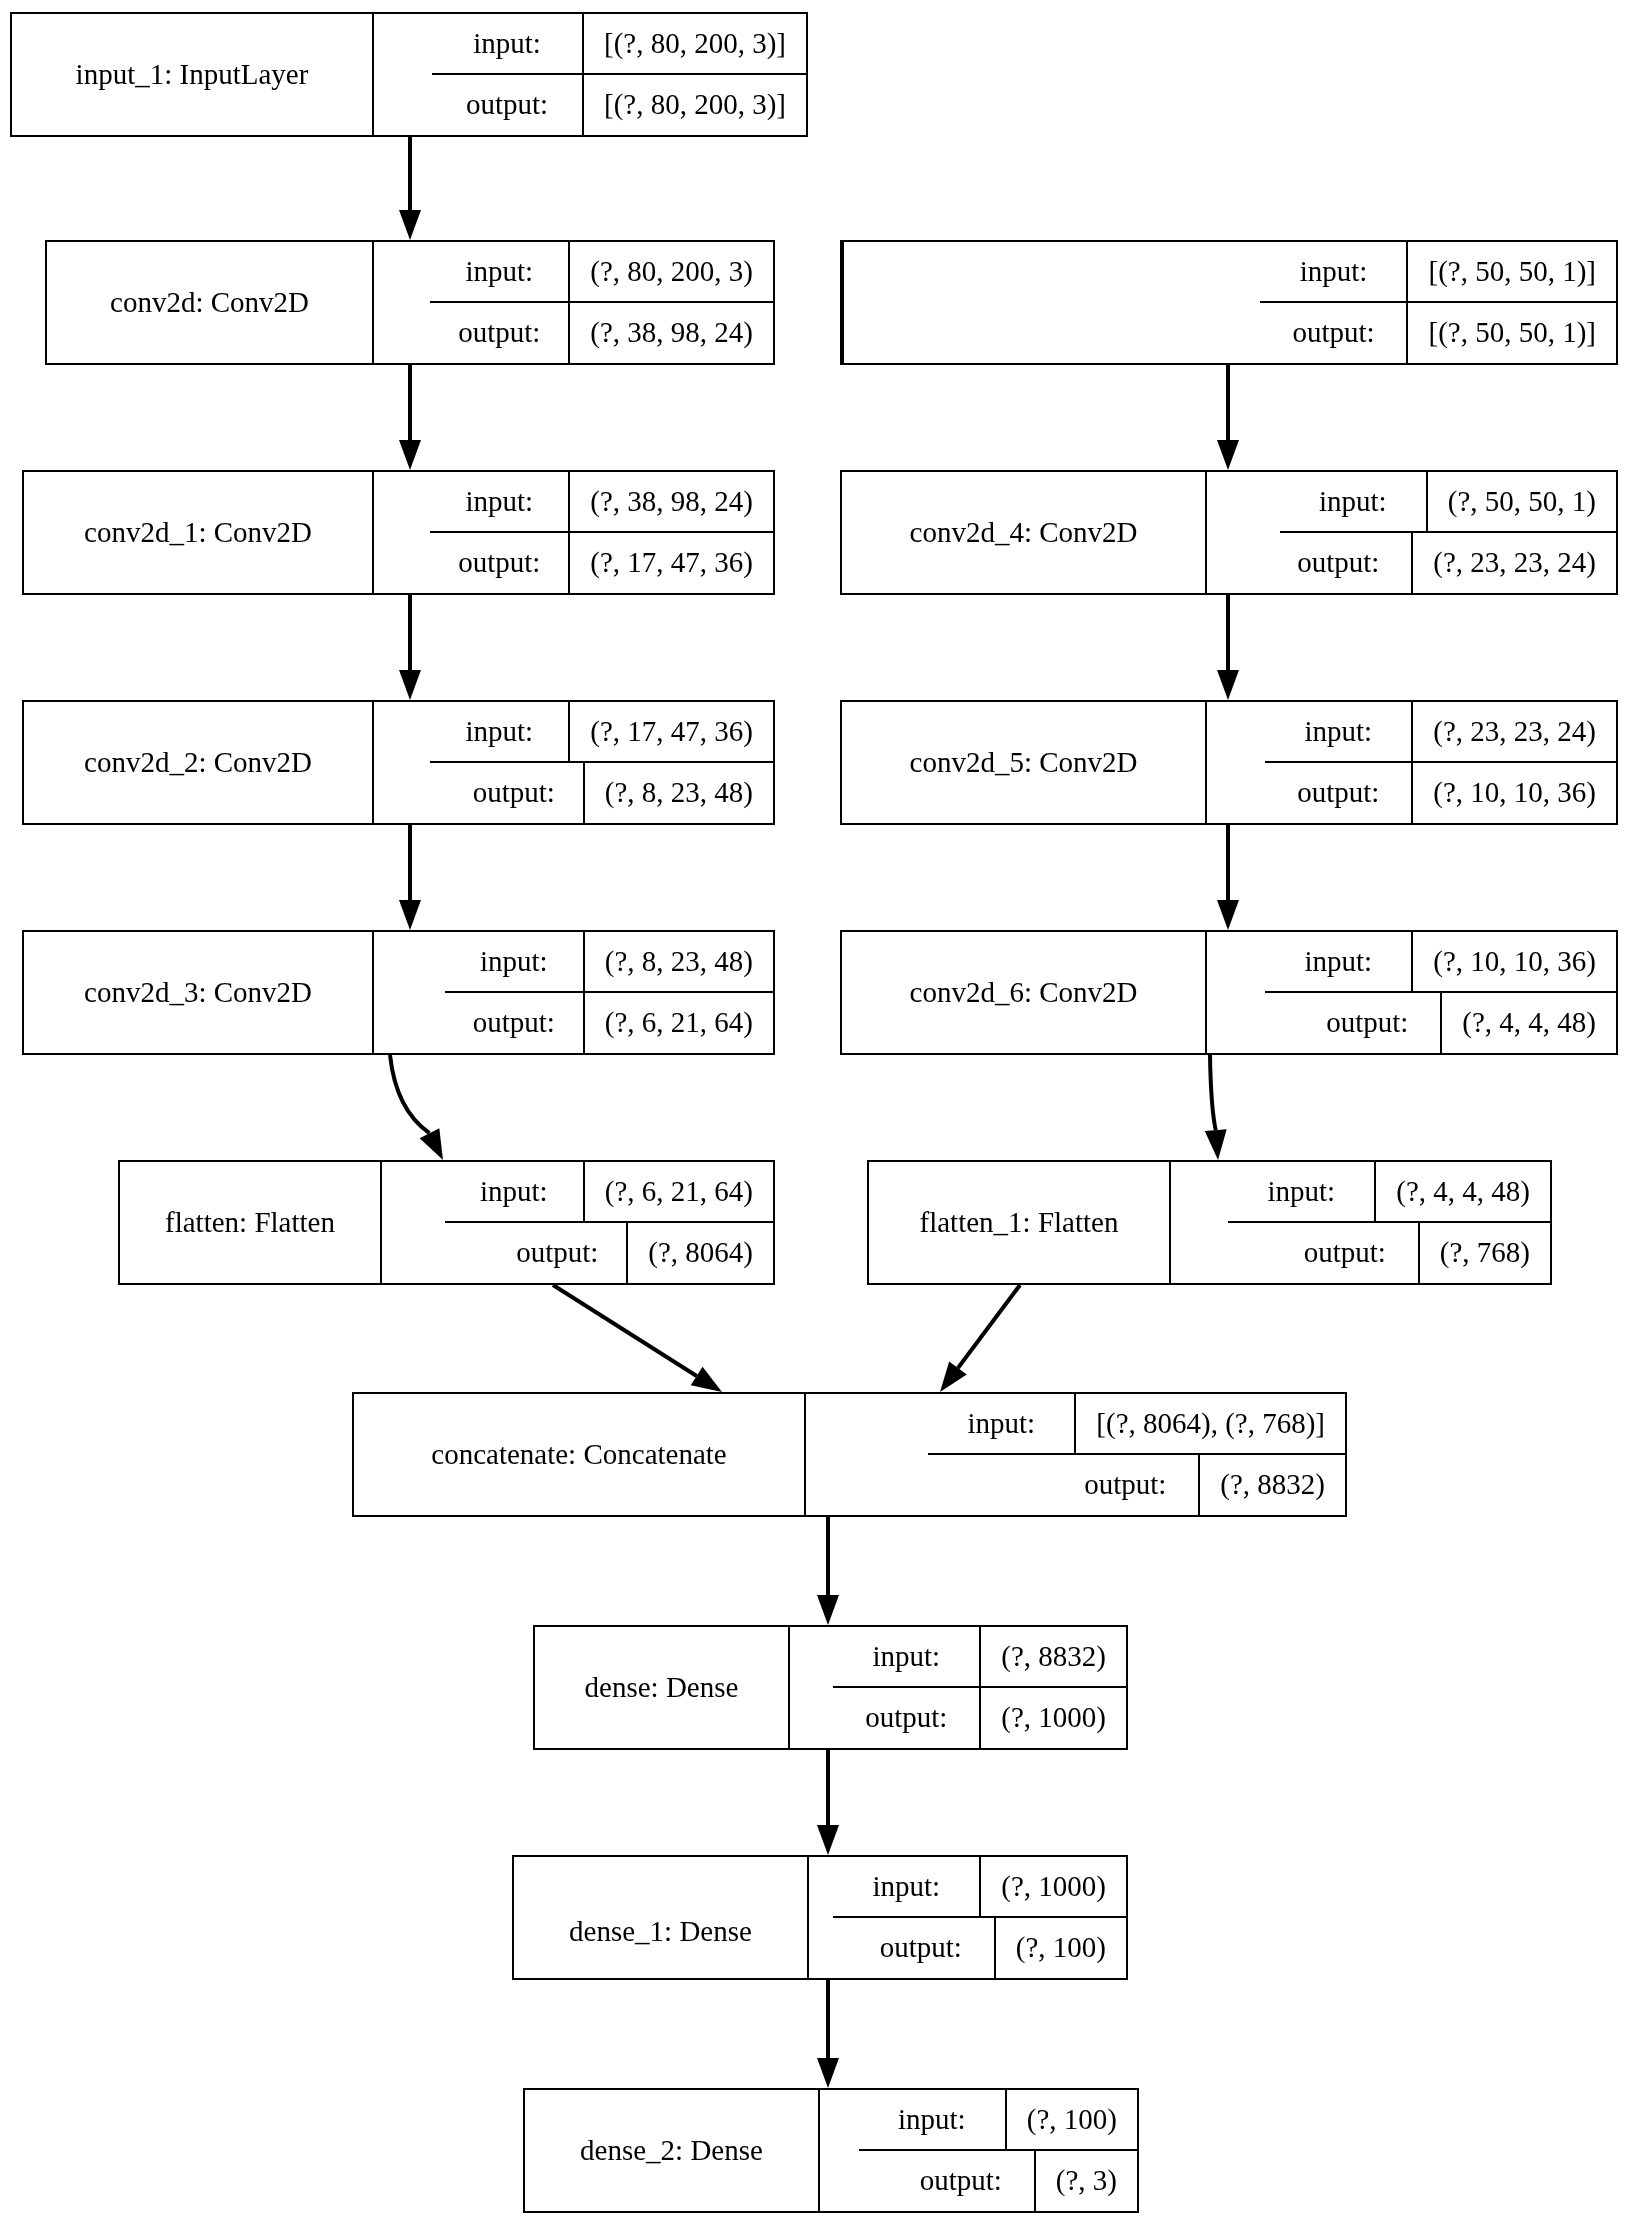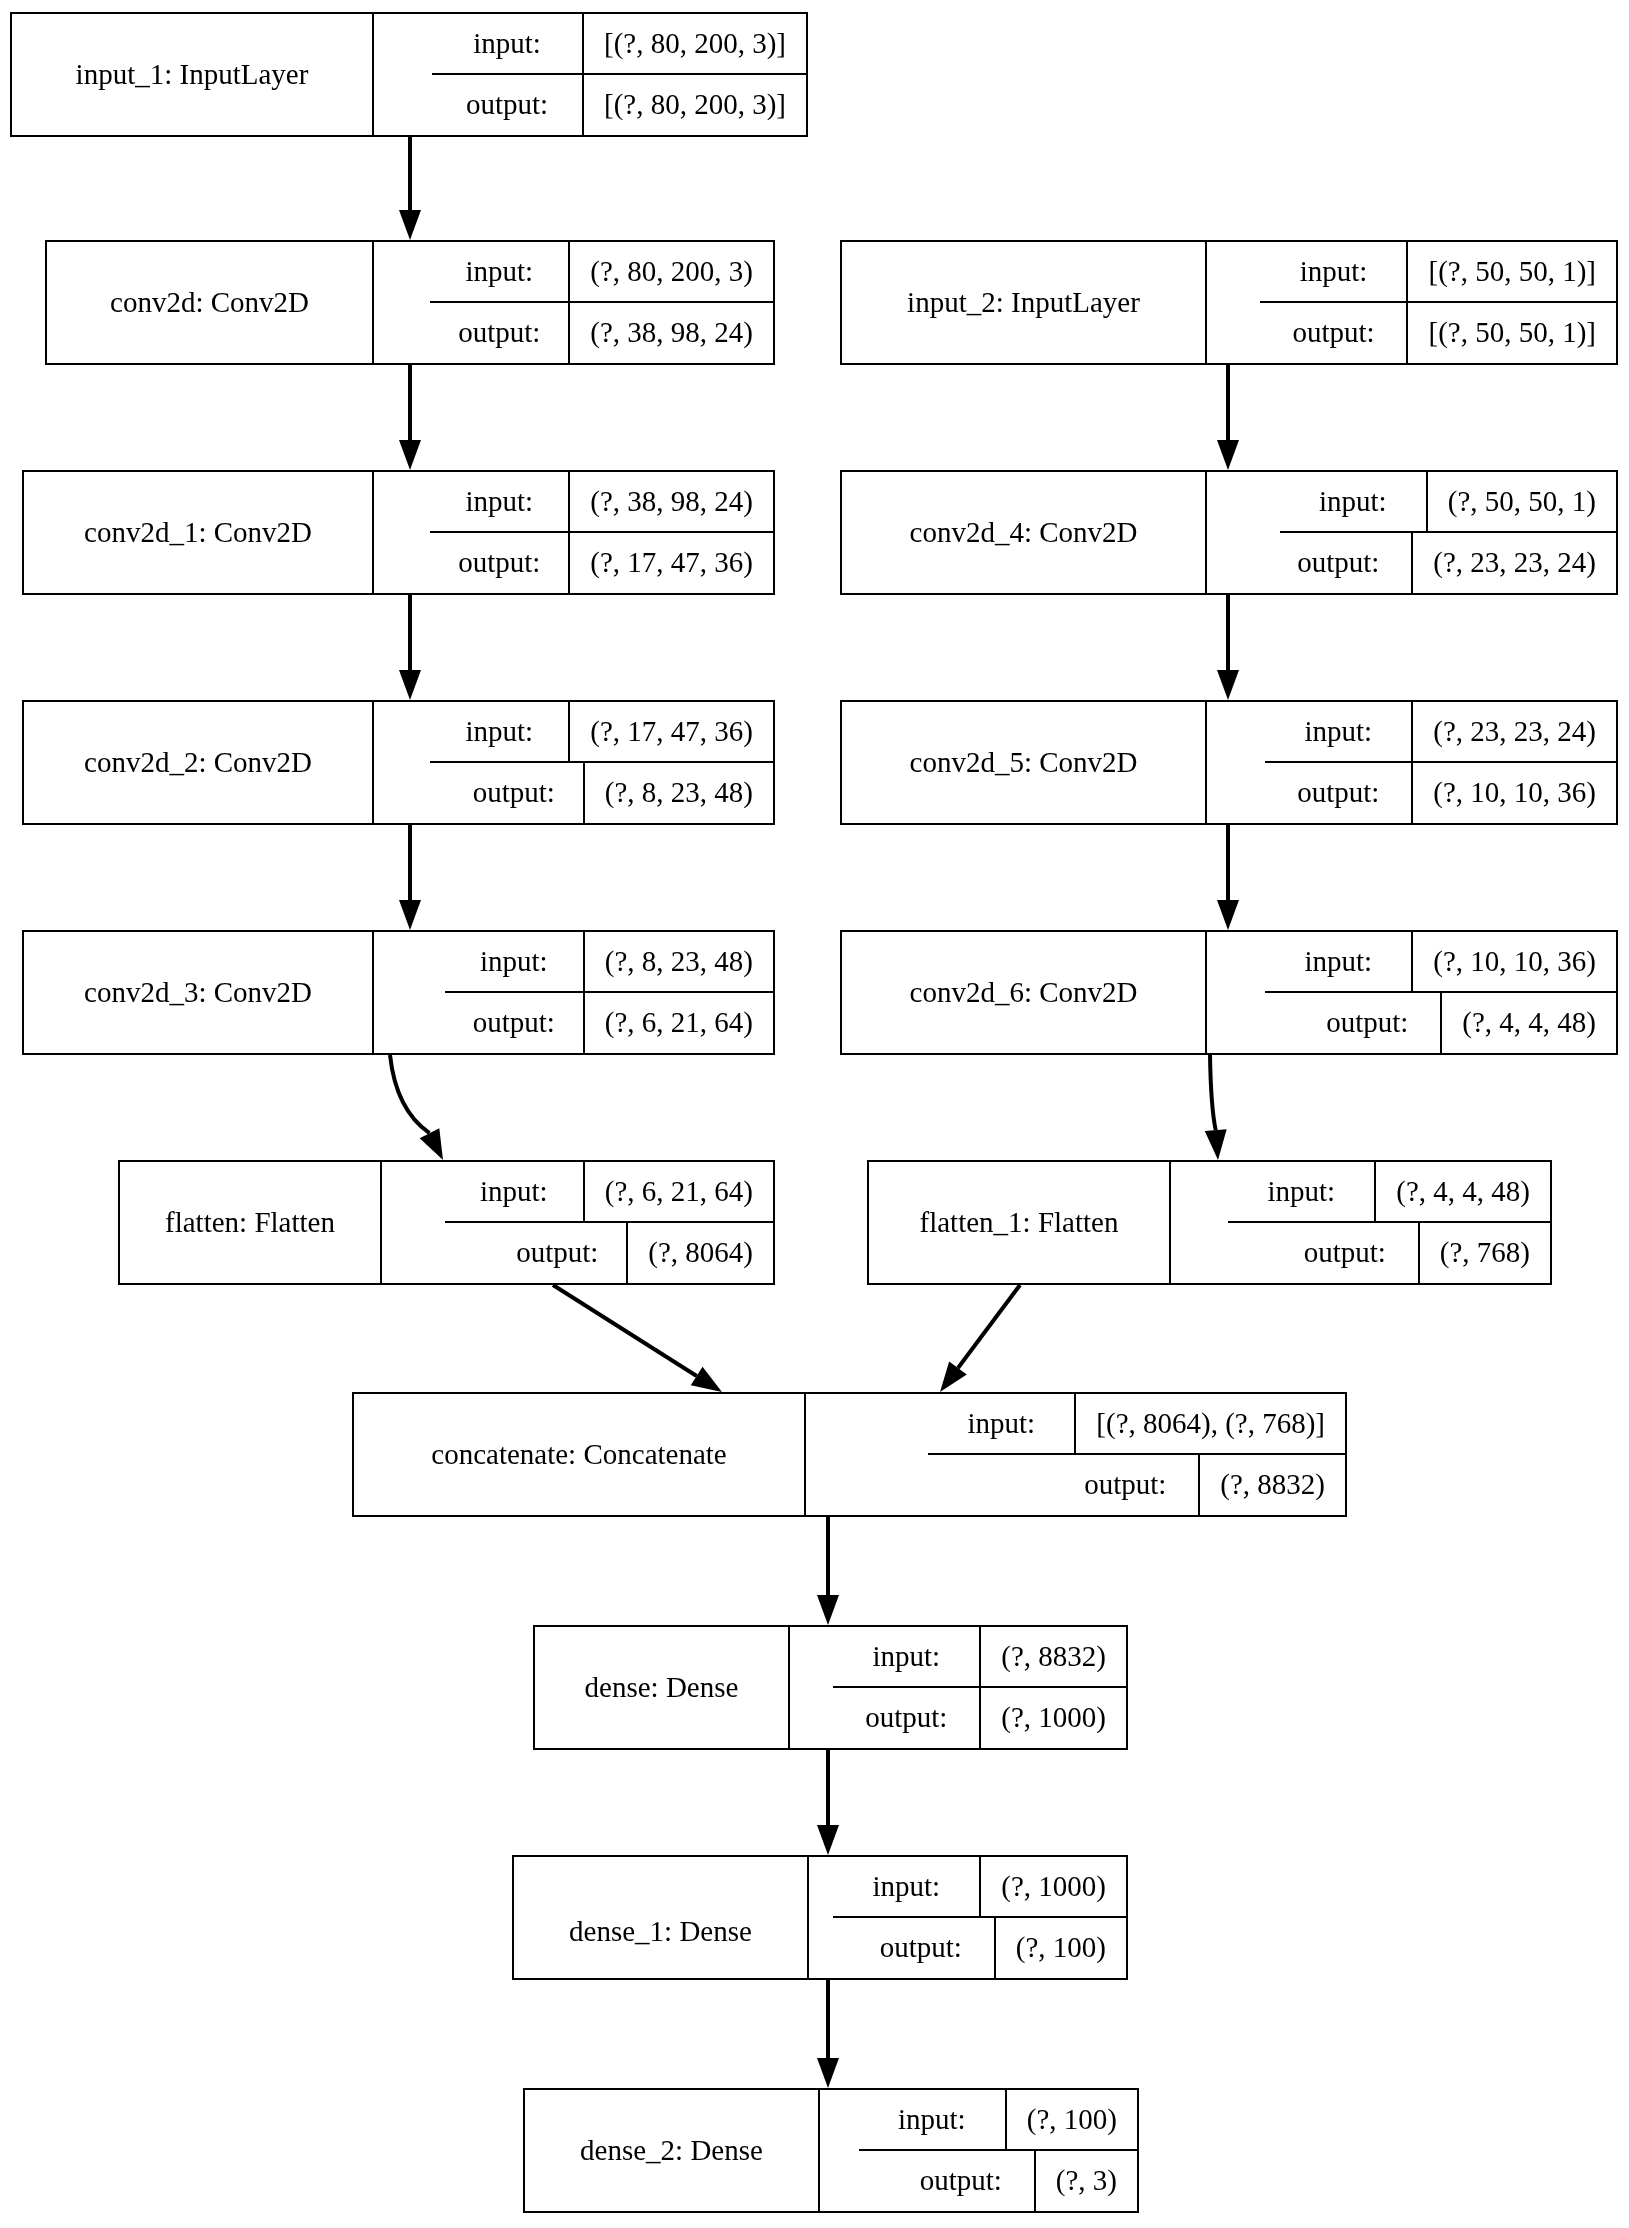--- a/index.html
+++ b/index.html
@@ -168,21 +168,20 @@
             <div class="io-label" style="width: 140px; flex: 0 0 140px;">input:</div>
             <div class="io-value">(?, 80, 200, 3)</div>
           </div>
           <div class="io-row bottom">
             <div class="io-label" style="width: 140px; flex: 0 0 140px;">output:</div>
             <div class="io-value">(?, 38, 98, 24)</div>
           </div>
         </div>
       </div>
       <div class="node" style="left: 840px; top: 240px; width: 778px; height: 125px; border-color: rgb(0, 0, 0);">
-        <div class="node-name" style="width: 363px; flex: 0 0 363px;">input_2: InputLayer</div>
         <div class="io-table">
           <div class="io-row top">
             <div class="io-label" style="width: 148px; flex: 0 0 148px;">input:</div>
             <div class="io-value">[(?, 50, 50, 1)]</div>
           </div>
           <div class="io-row bottom">
             <div class="io-label" style="width: 148px; flex: 0 0 148px;">output:</div>
             <div class="io-value">[(?, 50, 50, 1)]</div>
           </div>
         </div>

